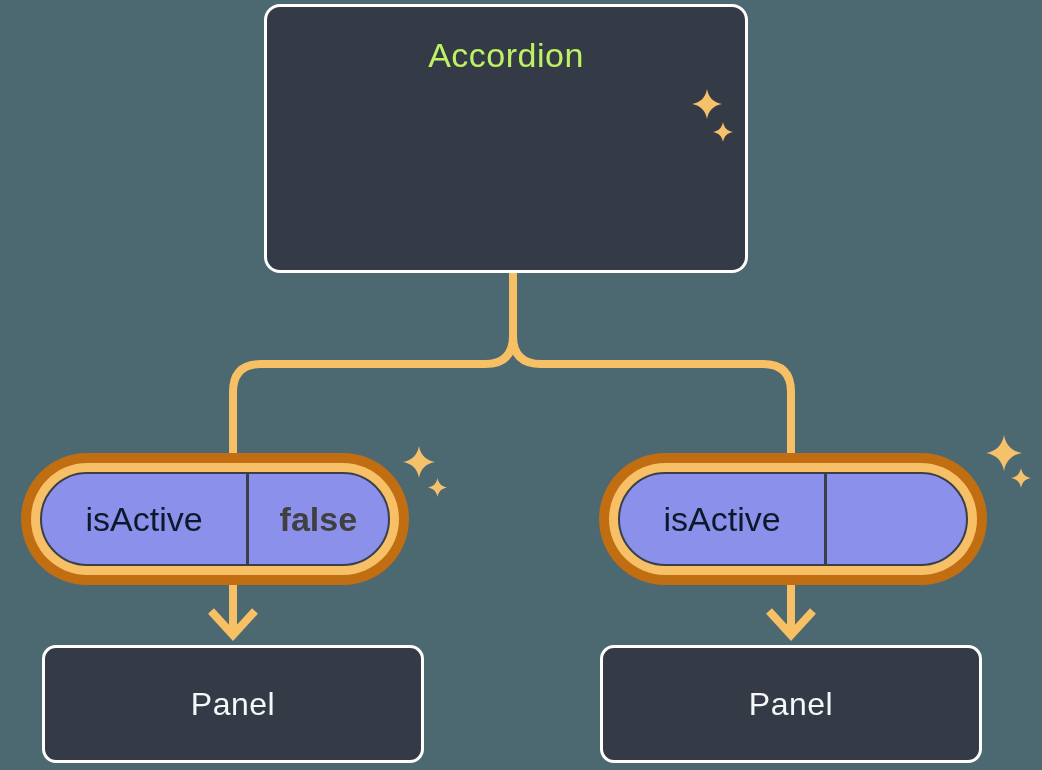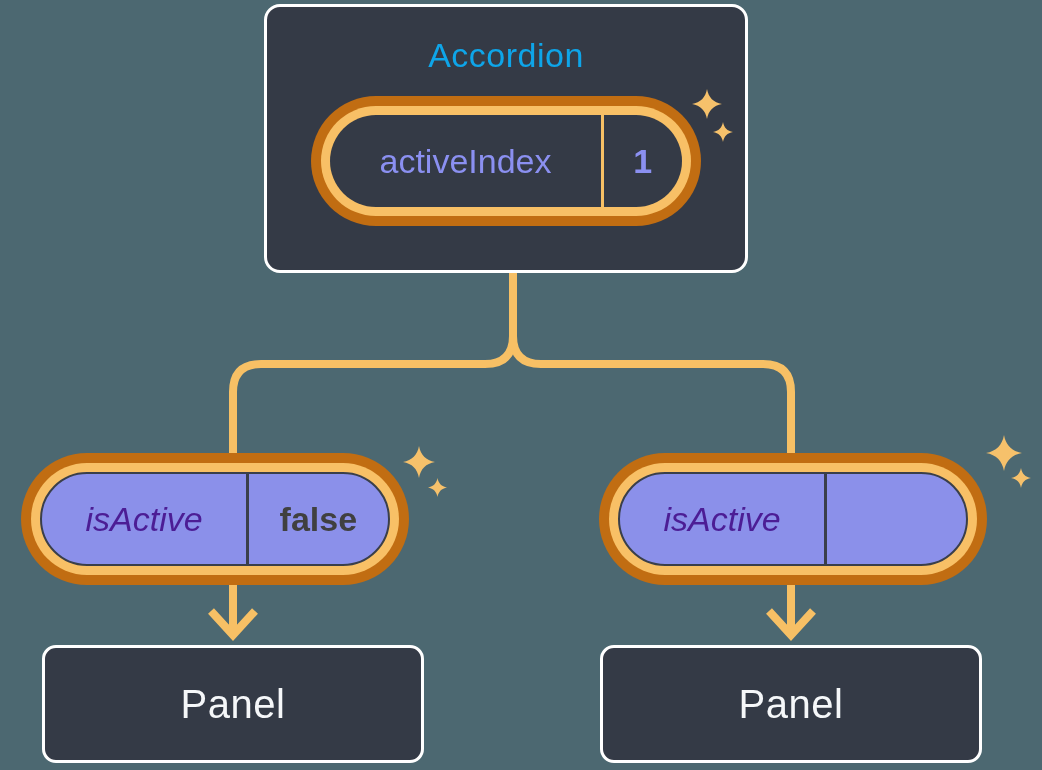--- a/index.html
+++ b/index.html
@@ -30,36 +30,36 @@
     box-sizing: border-box;
     z-index: 2;
   }
   .accordion-box {
     left: 264px; top: 4px;
     width: 484px; height: 269px;
   }
   .node-title {
     margin-top: 29px;
     text-align: center;
-    color: #0ea5e9;
+    color: #bef264;
     font-size: 34px;
     font-weight: 500;
     letter-spacing: 0.5px;
   }
   .panel-box {
     top: 645px;
     width: 382px; height: 118px;
     border-radius: 14px;
     display: flex;
     align-items: center;
     justify-content: center;
   }
   .panel-box .panel-label {
     color: #f5f7f9;
-    font-size: 40px;
+    font-size: 32px;
     font-weight: 500;
     letter-spacing: 0.5px;
   }
   .panel-left  { left: 42px; }
   .panel-right { left: 600px; }
 
   
   .pill-outer {
     position: absolute;
     border-radius: 999px;
@@ -89,21 +89,21 @@
   .state-pill .pill-value-cell { color: #8b90f1; }
   .state-pill .pill-divider { background: #f7c065; }
 
   .prop-pill { width: 388px; height: 132px; top: 453px; }
   .prop-pill-left  { left: 21px; }
   .prop-pill-right { left: 599px; }
   .prop-pill .pill-core {
     background: #8b90ea;
     border: 2.5px solid #3a3f4a;
   }
-  .prop-pill .pill-label-cell { width: 59%; color: #4c1d95; font-style: italic; }
+  .prop-pill .pill-label-cell { width: 59%; color: #0f172a; }
   .prop-pill .pill-value-cell { color: #404040; }
   .prop-pill .pill-divider { background: #3a3f4a; }
 
   .pill-label-cell, .pill-value-cell {
     display: flex;
     align-items: center;
     justify-content: center;
     font-size: 34px;
   }
   .pill-value-cell { flex: 1; font-weight: 700; }
@@ -131,29 +131,20 @@
 
       <path d="M791 556 L791 633"></path>
       <path stroke-linejoin="miter" d="M769 611 L791 635 L813 611"></path>
     </g>
   </svg>
 
   <div class="node-box accordion-box">
     <div class="node-title">Accordion</div>
   </div>
 
-  <div class="pill-outer state-pill">
-    <div class="pill-mid">
-      <div class="pill-core">
-        <div class="pill-label-cell">activeIndex</div>
-        <div class="pill-divider"></div>
-        <div class="pill-value-cell">1</div>
-      </div>
-    </div>
-  </div>
 
   <div class="pill-outer prop-pill prop-pill-left">
     <div class="pill-mid">
       <div class="pill-core">
         <div class="pill-label-cell">isActive</div>
         <div class="pill-divider"></div>
         <div class="pill-value-cell">false</div>
       </div>
     </div>
   </div>

